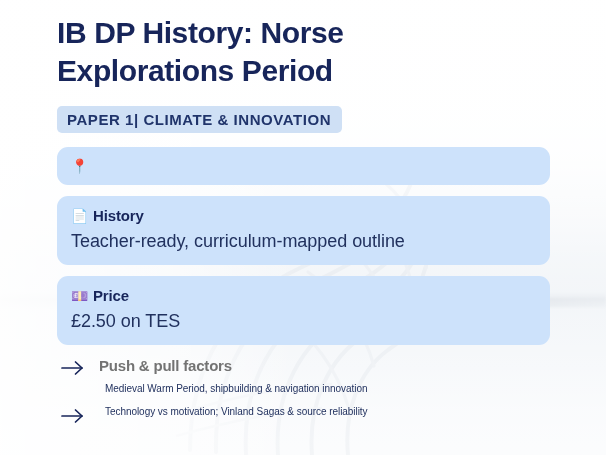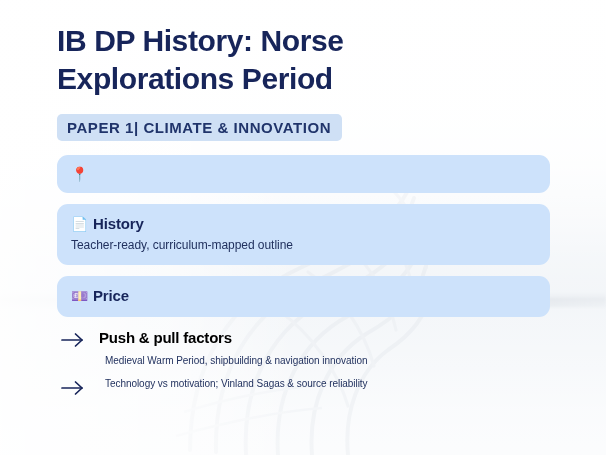--- a/index.html
+++ b/index.html
@@ -73,21 +73,21 @@
         rgba(255,255,255,0.72) 100%);
   }
   .bg-wash-left {
     position:absolute; left:0; top:0; bottom:0; width:300px;
     background:linear-gradient(90deg, rgba(255,255,255,0.88) 0%, rgba(255,255,255,0.55) 60%, rgba(255,255,255,0.0) 100%);
   }
 
   
   .content {
     position:relative;
-    padding:22px 0 0 0;
+    padding:14px 0 0 0;
     height:100%;
   }
 
   .title {
     margin:0 0 0 57px;
     width:420px;
     color:#17255a;
     font-size:30px;
     line-height:1.26;
     font-weight:700;
@@ -135,21 +135,21 @@
     font-size:14px;
     line-height:1;
     display:inline-block;
     width:15px;
     text-align:center;
     flex:0 0 auto;
   }
   .card-sub {
     margin-top:5px;
     color:#21315e;
-    font-size:12px;
+    font-size:18px;
     font-weight:400;
     line-height:1.3;
     letter-spacing:-0.05px;
   }
 
   
   .bullets { margin-top:12px; }
   .bullet {
     position:relative;
     margin:0 0 10px 57px;
@@ -158,21 +158,21 @@
   }
   .arrow-icon {
     position:absolute;
     left:3px;
     top:2px;
     width:26px; height:18px;
     color:#17255a;
   }
   .arrow-icon svg { display:block; width:26px; height:18px; }
   .bullet-title {
-    color:#000000;
+    color:#737373;
     font-size:15px;
     font-weight:700;
     line-height:1.2;
     letter-spacing:-0.2px;
   }
   .bullet-sub {
     margin-top:7px;
     padding-left:6px;
     color:#22325f;
     font-size:10px;
@@ -245,20 +245,21 @@
           <span>History</span>
         </div>
         <div class="card-sub">Teacher-ready, curriculum-mapped outline</div>
       </div>
 
       <div class="card">
         <div class="card-head">
           <span class="emoji">💷</span>
           <span>Price</span>
         </div>
+        <div class="card-sub">£2.50 on TES</div>
       </div>
 
     </div>
 
     <div class="bullets">
 
       <div class="bullet">
         <span class="arrow-icon">
           <svg viewBox="0 0 26 18">
             <path d="M2 9 H22" stroke="currentColor" stroke-width="1.7" stroke-linecap="round" fill="none"></path>

